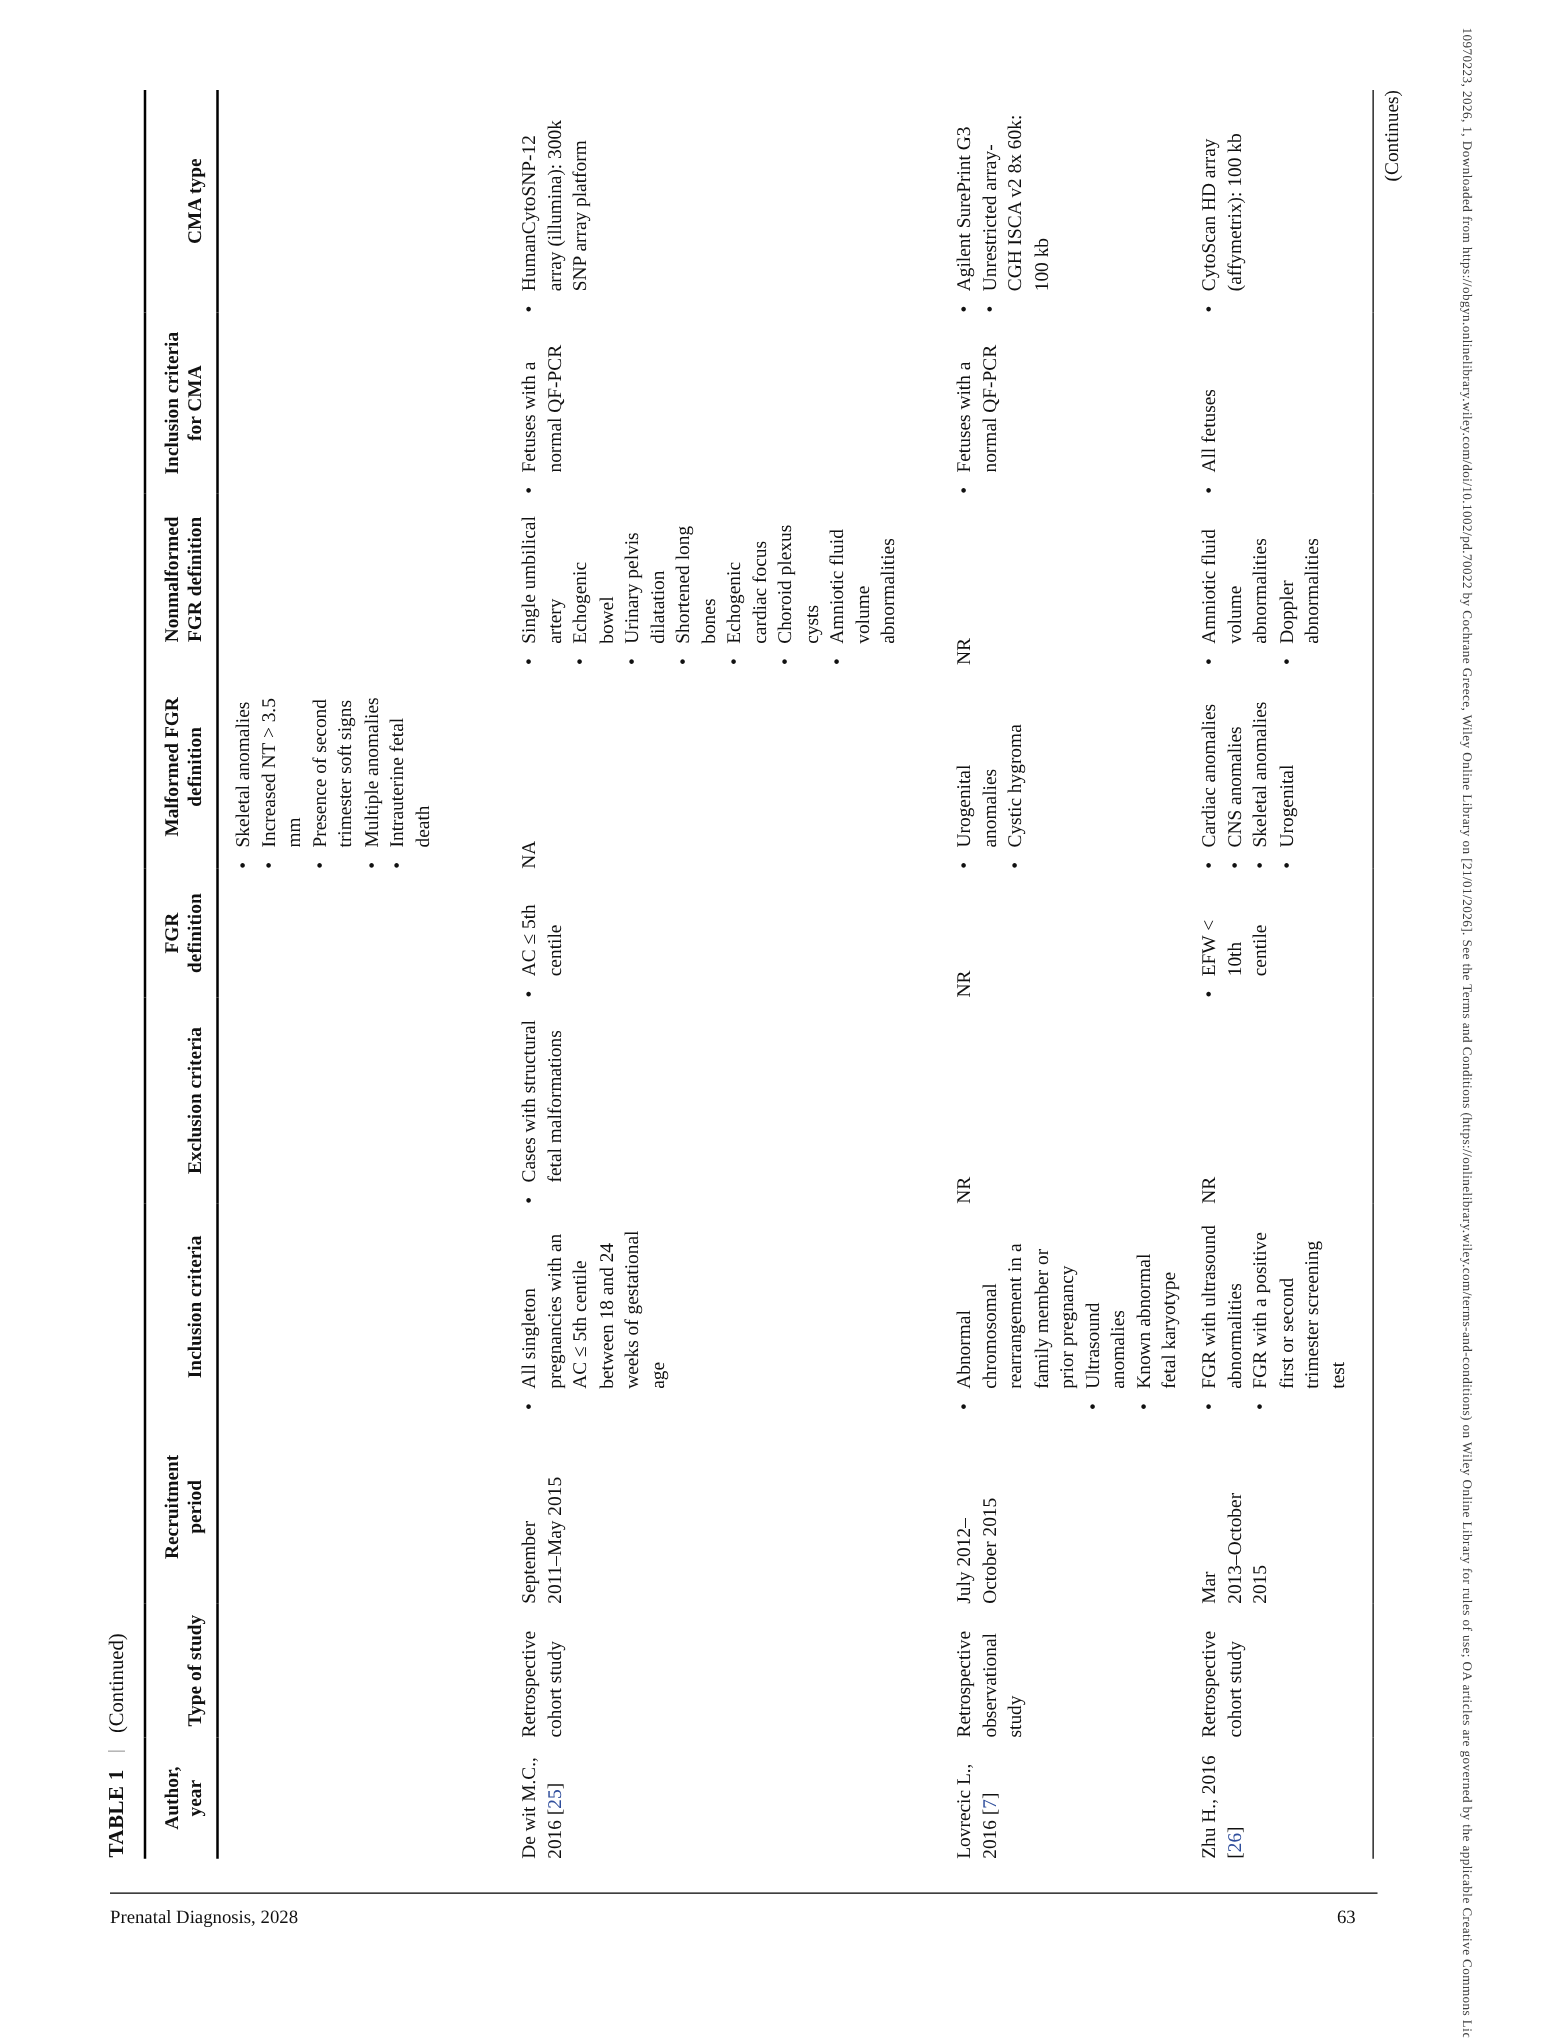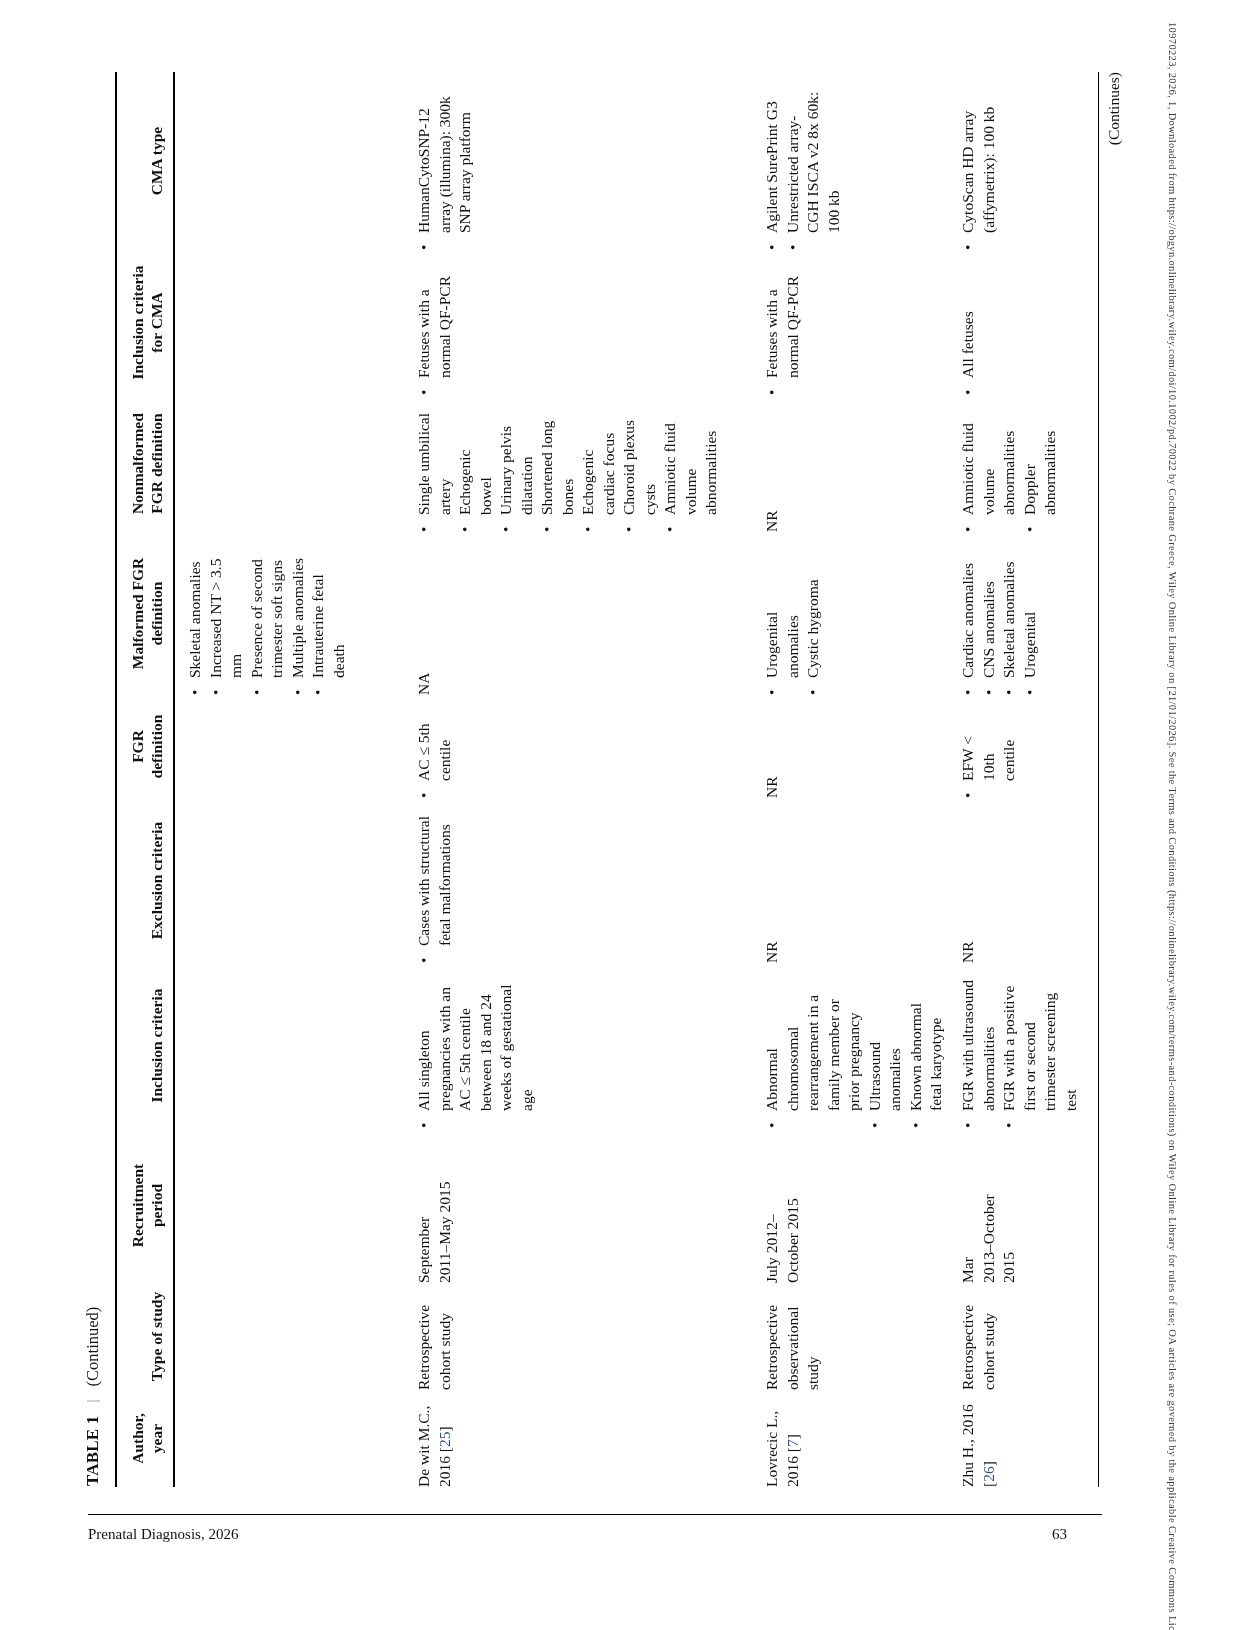--- a/index.html
+++ b/index.html
@@ -33,21 +33,21 @@
 
   
   .sidebar{position:absolute;left:1178px;top:22px;width:1585px;
            transform:rotate(90deg);transform-origin:0 0;
            font-size:10.5px;letter-spacing:.35px;color:#3d3d3d;white-space:nowrap;}
 
   
   .foot-rule{position:absolute;left:88px;top:1514px;width:1014px;height:1.3px;background:#000;}
   .foot-journal{position:absolute;left:88px;top:1526px;font-size:15px;}
   .foot-journal .it{}
-  .foot-page{position:absolute;left:1052px;top:1526px;width:50px;text-align:left;font-size:15px;}
+  .foot-page{position:absolute;left:1052px;top:1526px;width:50px;text-align:center;font-size:15px;}
 </style>
 </head>
 <body>
 
 <div class="page">
 
   <div class="rot">
 
     <div class="caption">
       <span class="cap-label">TABLE 1</span>
@@ -204,17 +204,17 @@
     </table>
 
     <div class="continues">(Continues)</div>
   </div>
 
   <div class="sidebar">10970223, 2026, 1, Downloaded from https://obgyn.onlinelibrary.wiley.com/doi/10.1002/pd.70022 by Cochrane Greece, Wiley Online Library on [21/01/2026]. See the Terms and Conditions (https://onlinelibrary.wiley.com/terms-and-conditions) on Wiley Online Library for rules of use; OA articles are governed by the applicable Creative Commons License</div>
 
   <div class="foot-rule"></div>
   <div class="foot-journal">
     <span class="it">Prenatal Diagnosis,</span>
-    <span>2026</span>
+    <span>2028</span>
   </div>
   <div class="foot-page">63</div>
 
 </div>
 
 </body></html>

